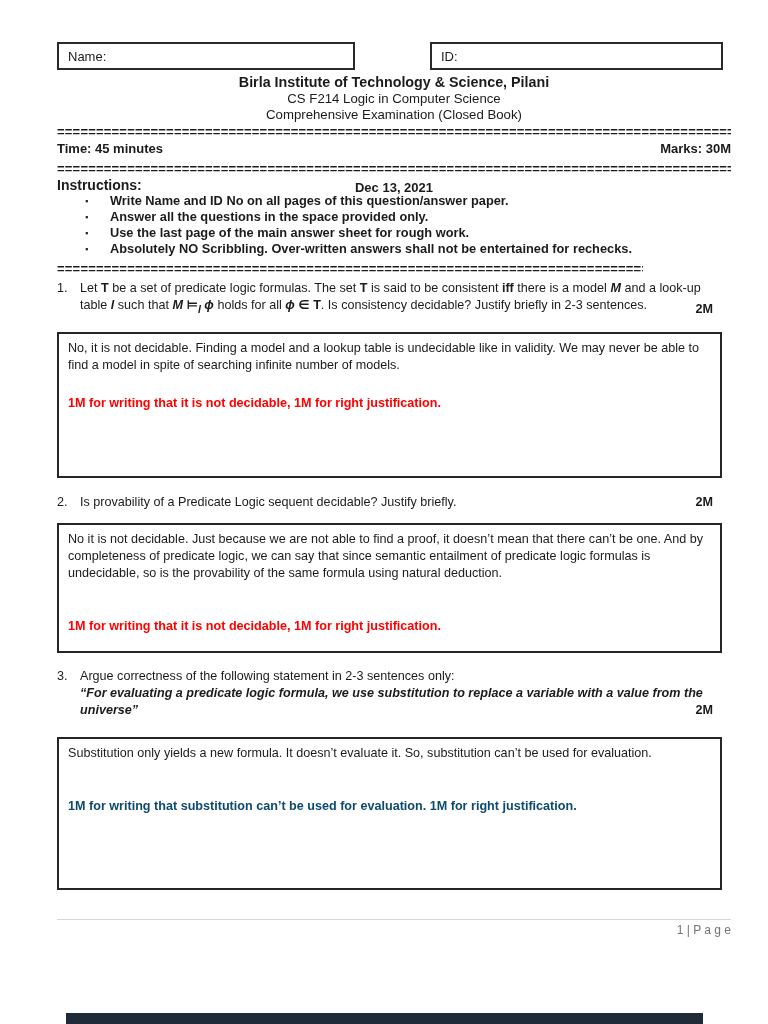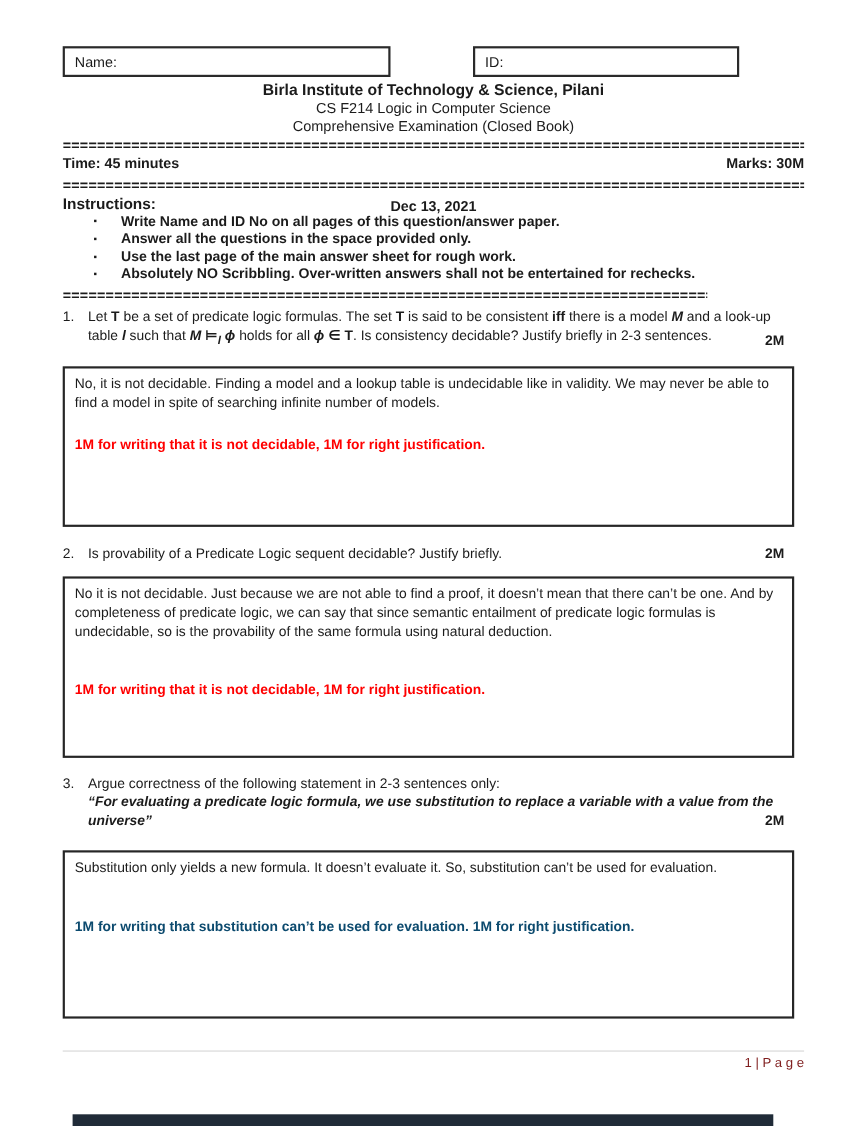--- a/index.html
+++ b/index.html
@@ -14,21 +14,21 @@
   .page { padding: 42px 37px 0 57px; position: relative; height: 1013px; }
 
   
   .id-row { display: flex; height: 28px; }
   .field-box {
     border: 2px solid #2a2a2a;
     display: flex; align-items: center;
     padding: 0 9px; font-size: 13px;
   }
   .name-box { width: 298px; }
-  .id-box { width: 242px; margin-left: 75px; }
+  .id-box { width: 293px; margin-left: 75px; }
 
   
   .title-block { text-align: center; margin-top: 4px; font-size: 13.2px; }
   .title-block > div { line-height: 16px; }
   .title-main { font-weight: 700; font-size: 14.3px; line-height: 17px !important; }
   sup { font-size: 60%; }
 
   
   .sep {
     height: 12px; line-height: 11px; overflow: hidden; white-space: nowrap;
@@ -60,21 +60,21 @@
   .q-marks { position: absolute; right: 18px; bottom: 0; font-weight: 700; }
 
   
   .answer-box {
     border: 2px solid #262626;
     margin-right: 9px;
     padding: 6px 9px;
     font-size: 12.6px; line-height: 17px;
   }
   .box-1 { margin-top: 14px; height: 146px; }
-  .box-2 { margin-top: 12px; height: 165px; }
+  .box-2 { margin-top: 12px; height: 130px; }
   .box-3 { margin-top: 18px; height: 153px; }
   .marking { font-weight: 700; }
 
   
   .footer-rule { margin-top: 29px; border-top: 1px solid #d6d6d6; height: 0; }
   .footer-text { margin-top: 3px; text-align: right; font-size: 12px; line-height: 14px; color: #8a8a8a; }
 
   
   .page-gap-bar { position: absolute; left: 66px; bottom: 0; width: 637px; height: 11px; }
 </style>
@@ -157,17 +157,17 @@
       <div class="q-quote">“For evaluating a predicate logic formula, we use substitution to replace a variable with a value from the universe”</div>
     </div>
     <div class="q-marks">2M</div>
   </div>
   <div class="answer-box box-3">
     <p>Substitution only yields a new formula. It doesn’t evaluate it. So, substitution can’t be used for evaluation.</p>
     <p class="marking" style="margin-top: 36px; color: #0c4a6e;">1M for writing that substitution can’t be used for evaluation. 1M for right justification.</p>
   </div>
 
   <div class="footer-rule"></div>
-  <div class="footer-text" style="color: #7f1d1d;">1 | P a g e</div>
+  <div class="footer-text" style="color: #737373;">1 | P a g e</div>
 
 </div>
 
 <div class="page-gap-bar" style="background: rgb(32, 43, 56);"></div>
 
 </body></html>

